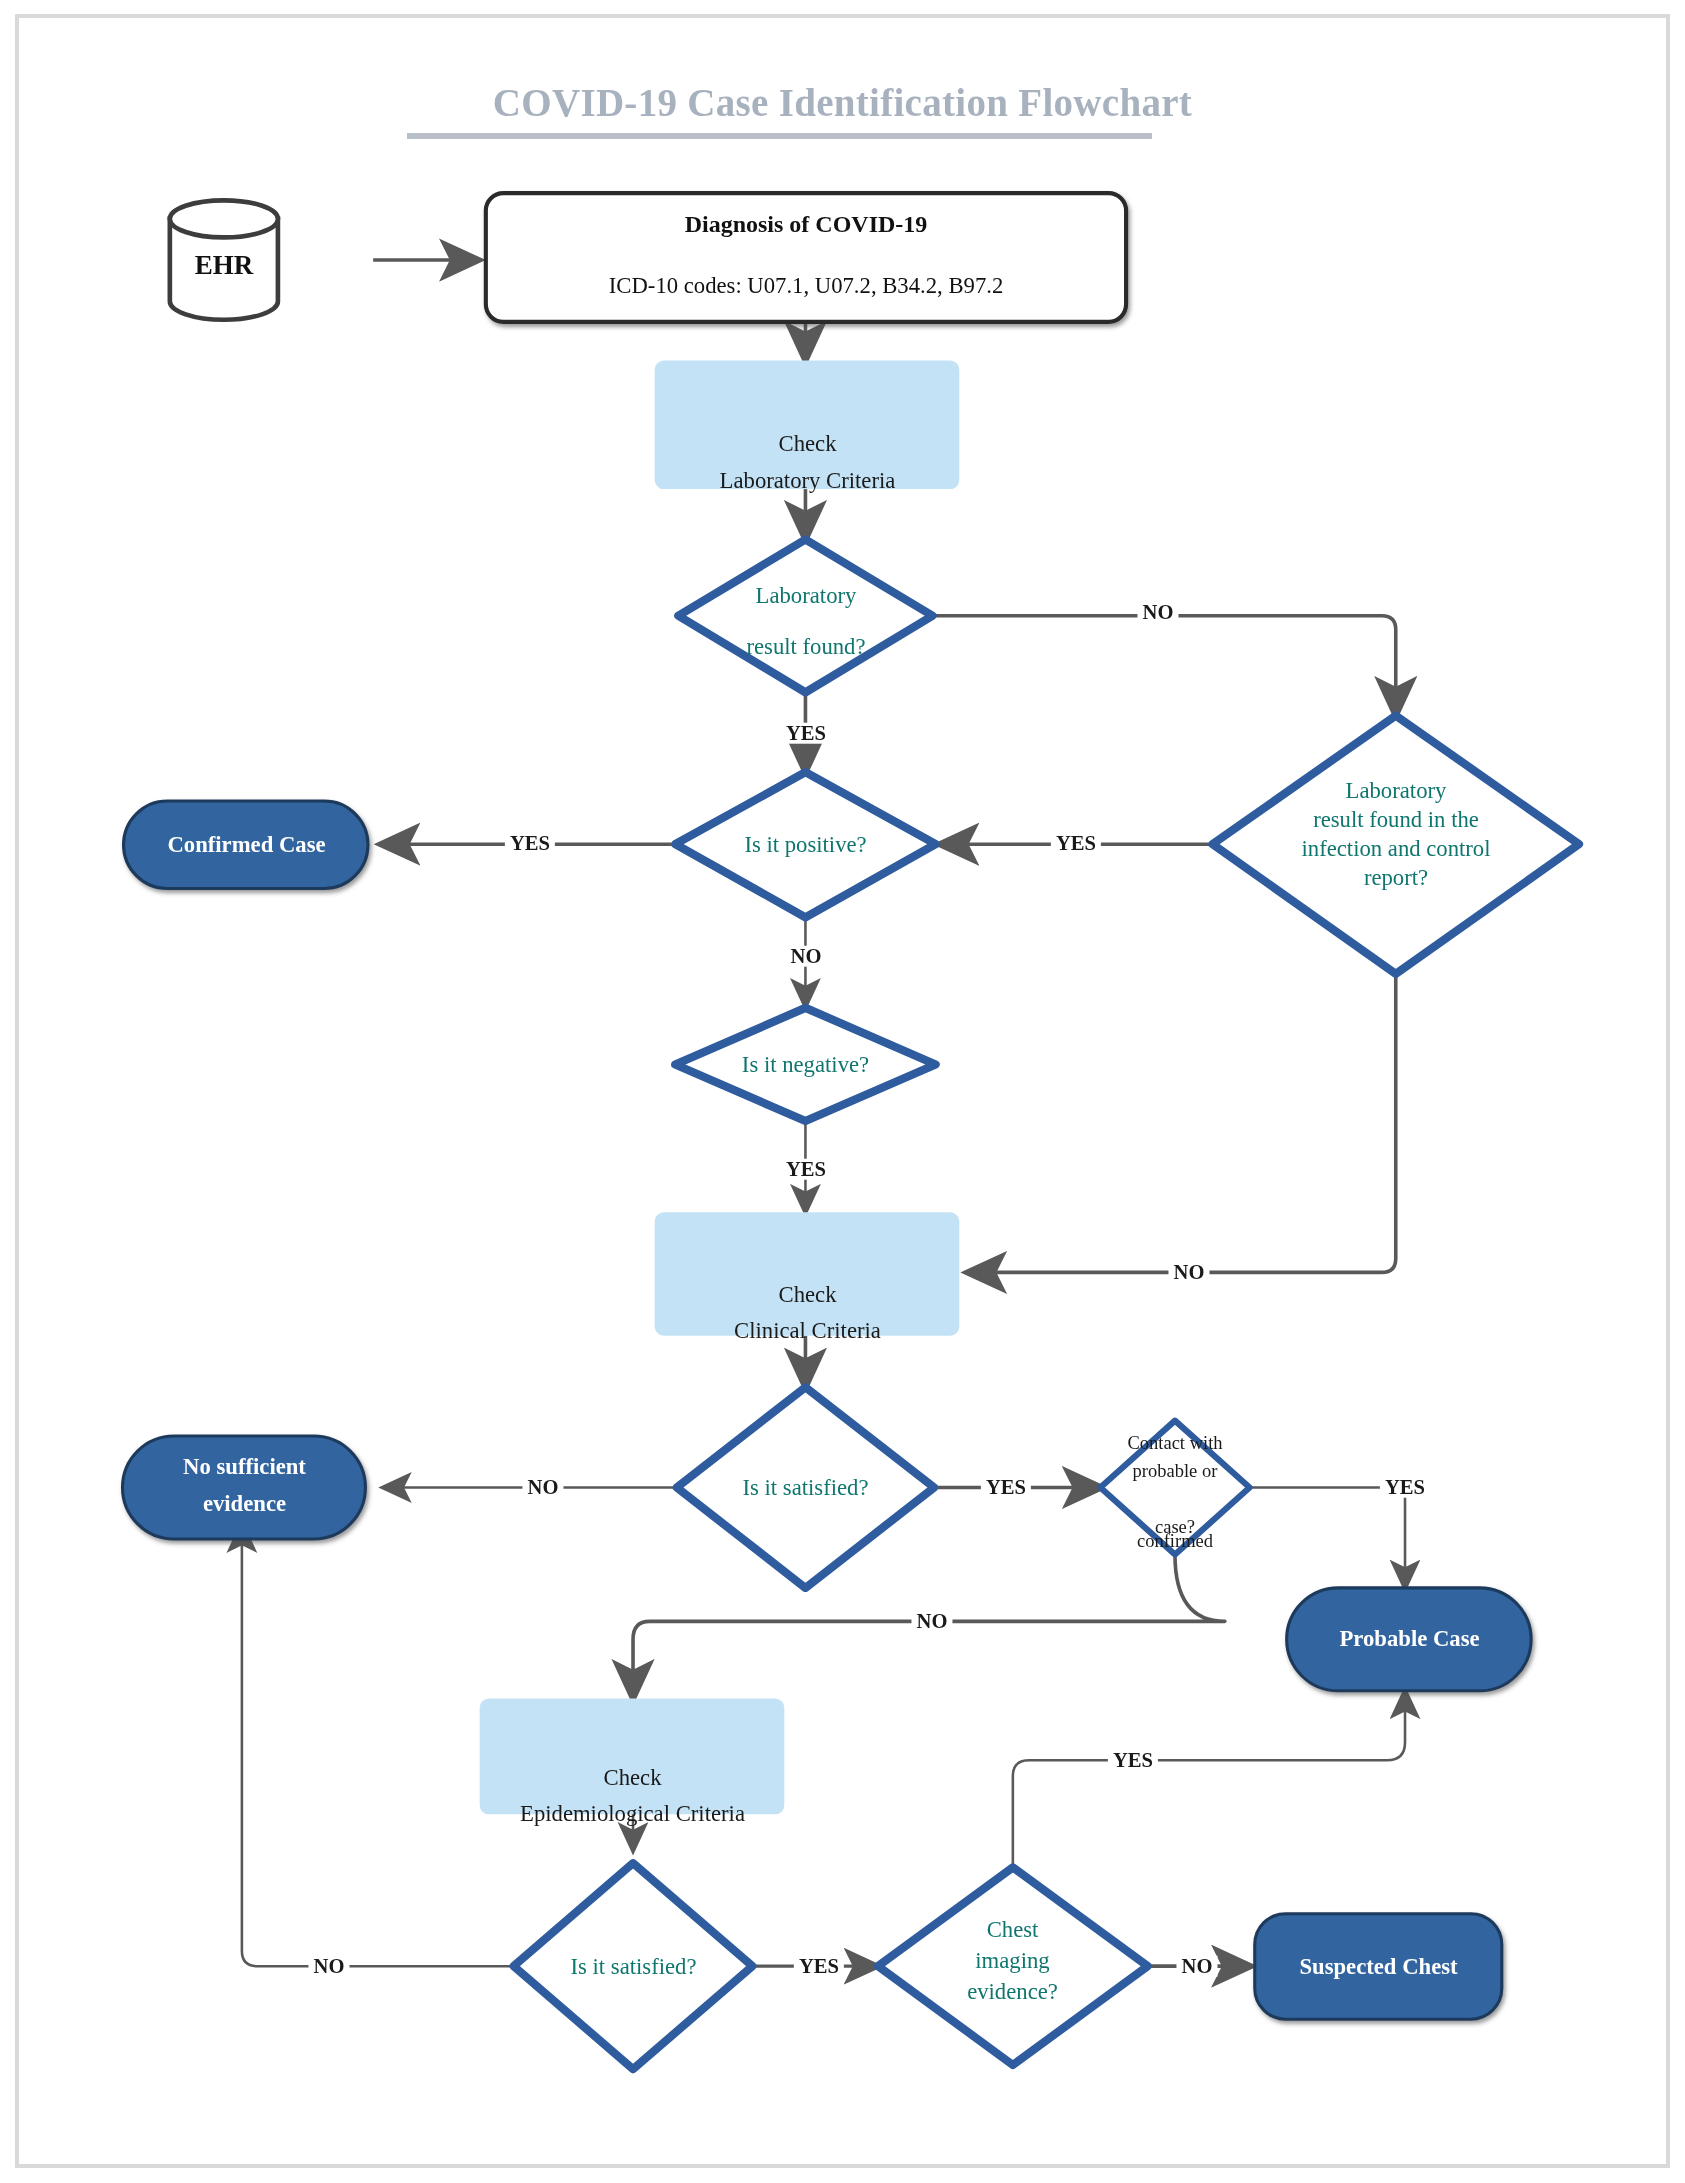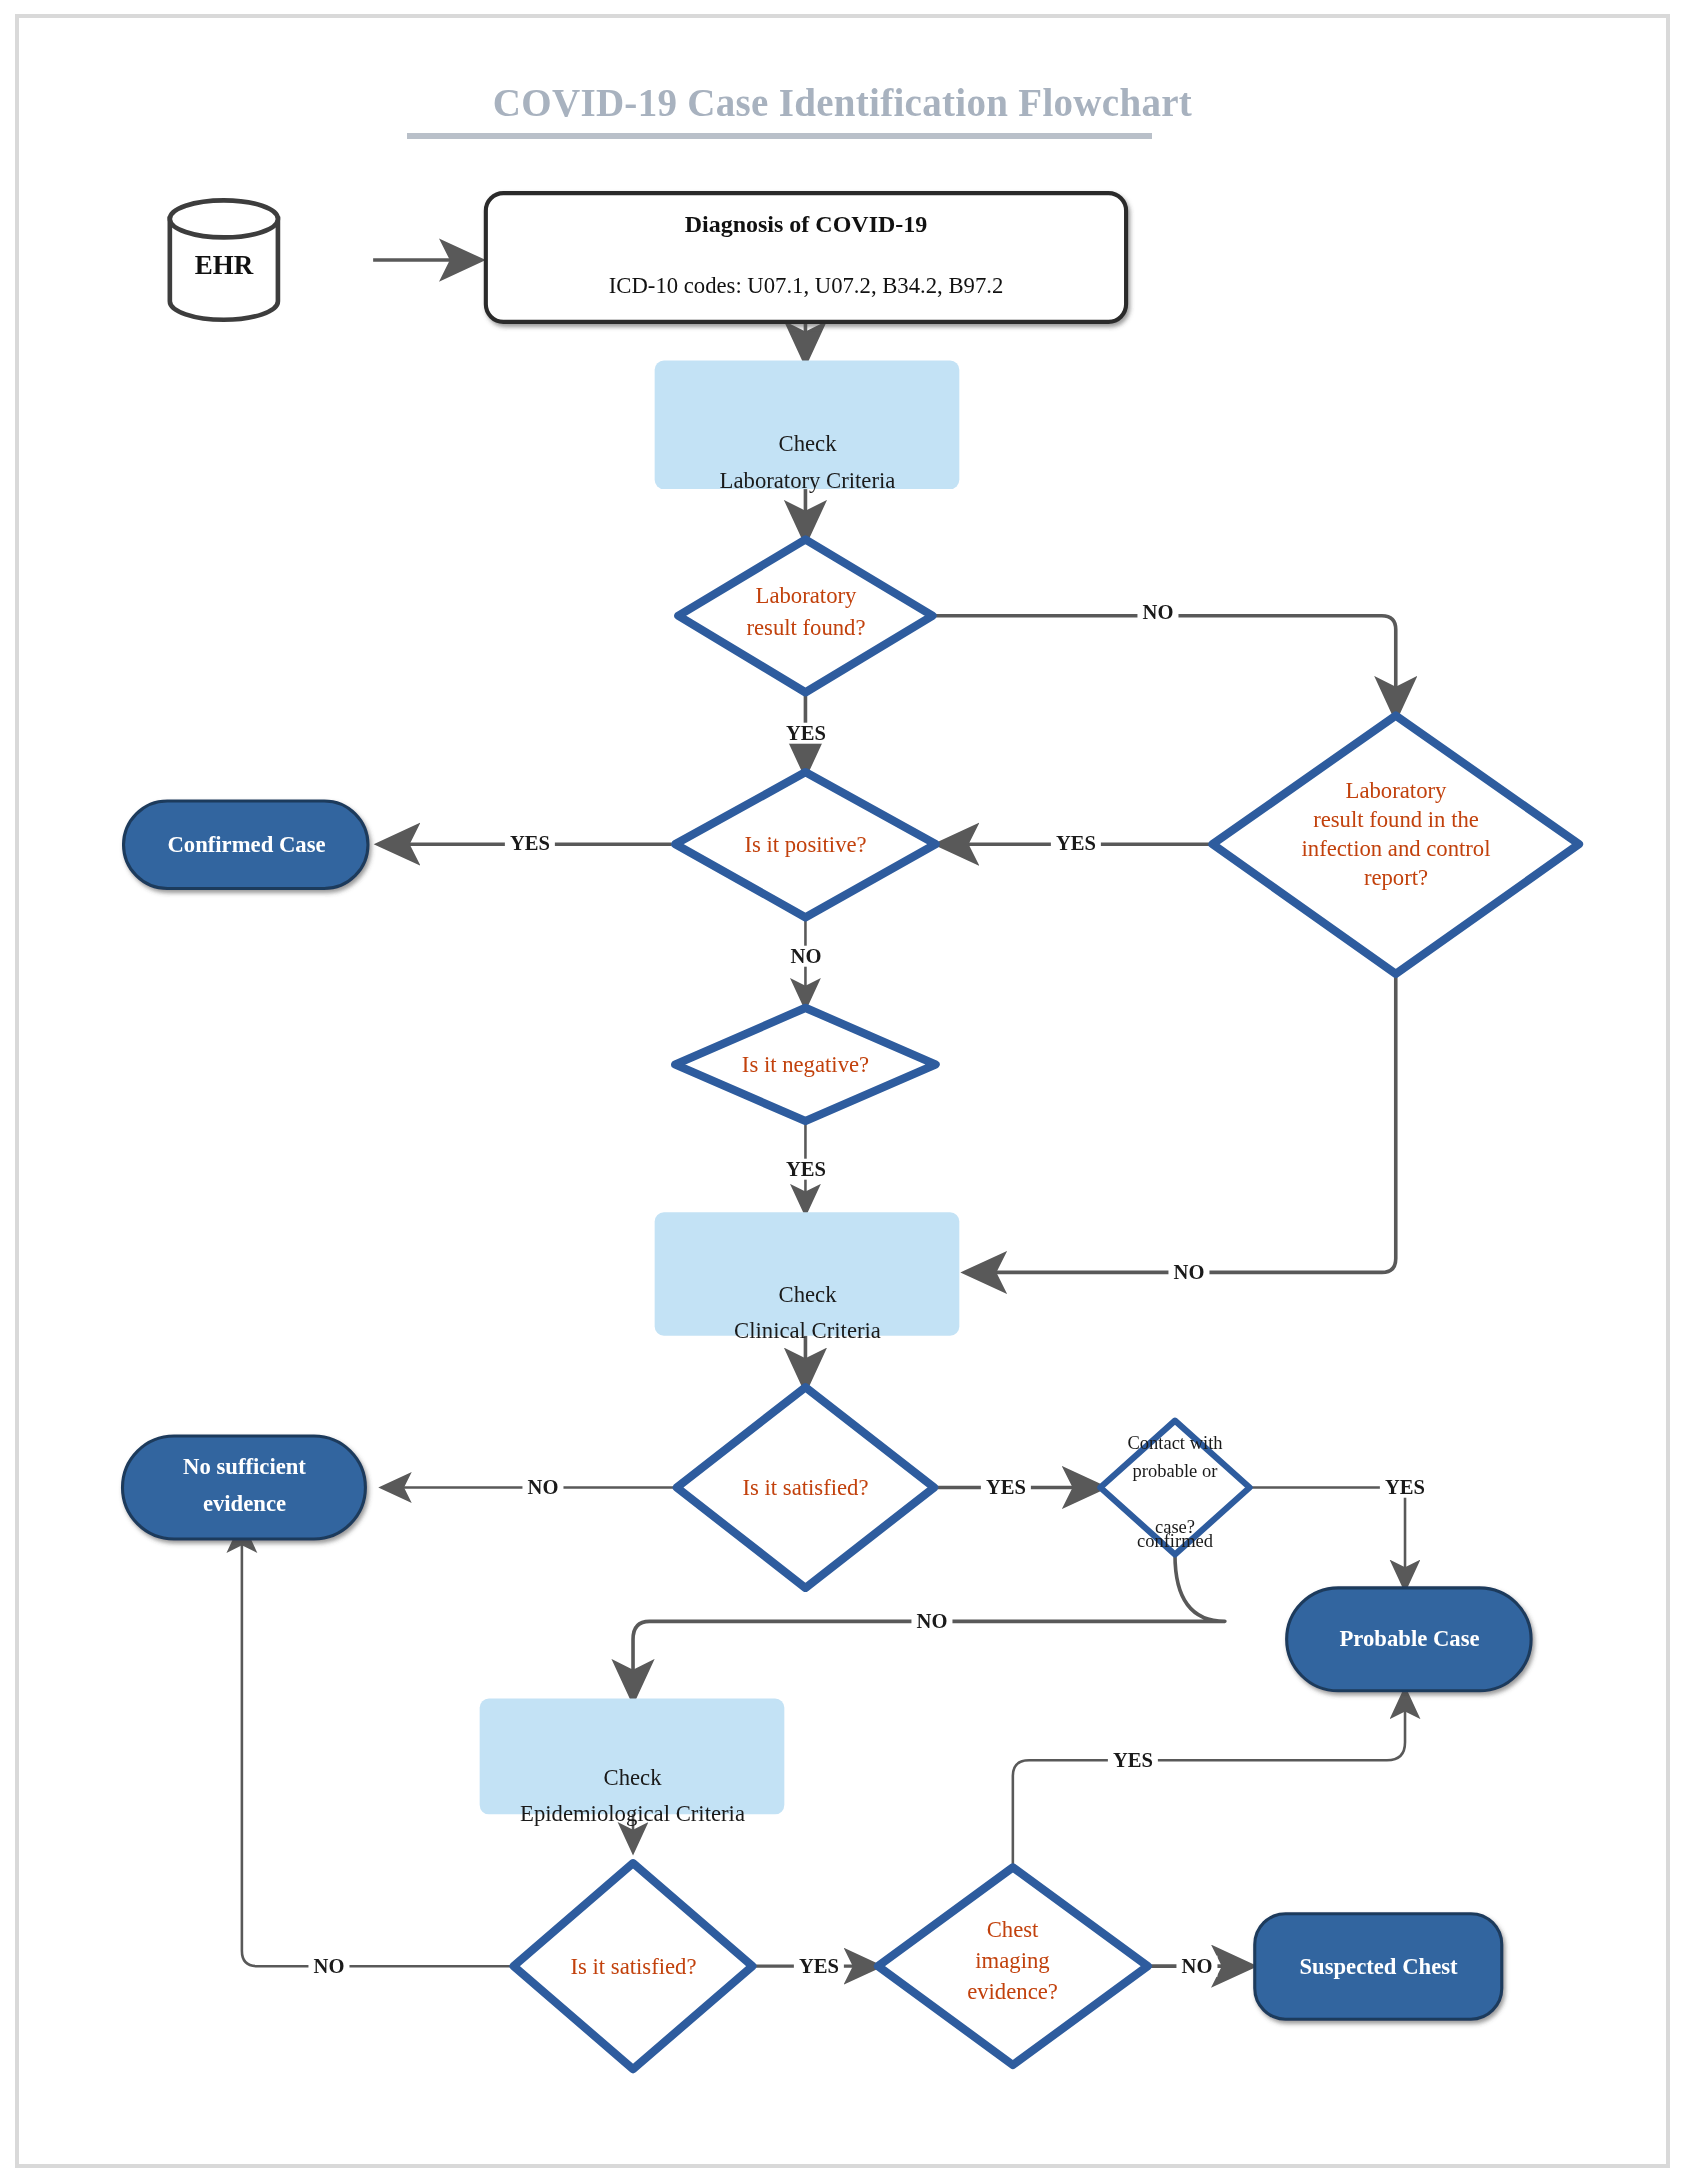--- a/index.html
+++ b/index.html
@@ -44,21 +44,21 @@
   .node-label{
     position:absolute;
     display:flex;align-items:center;justify-content:center;
     text-align:center;
     box-sizing:border-box;
     pointer-events:none;
   }
   .lbl-serif{font-family:"Liberation Serif","DejaVu Serif",serif;}
 
   .proc-text{font-size:22.7px;color:#1a1a1a;line-height:1.32;margin-top:44px;}
-  .dia-text{font-size:22.7px;color:#c2410c;line-height:1.28;}
+  .dia-text{font-size:22.7px;color:#0f766e;line-height:1.28;}
   .dia-text-sm{font-size:18.5px;color:#1a1a1a;line-height:1.3;}
   .term-text{font-size:22.7px;color:#ffffff;font-weight:bold;line-height:1.25;}
   .db-text{font-size:27px;color:#111;font-weight:bold;}
   .box-title{font-size:24px;font-weight:bold;color:#111;}
   .box-sub{font-size:22.7px;color:#111;}
 
   .edge-label{
     position:absolute;
     font-family:"Liberation Serif","DejaVu Serif",serif;
     font-size:20.6px;font-weight:bold;color:#1a1a1a;
@@ -177,21 +177,21 @@
 
   <div class="node-label lbl-serif db-text" style="left:170px;top:234px;width:108px;height:62px;">EHR</div>
 
   <div class="node-label lbl-serif box-title" style="left:486px;top:206px;width:640px;height:36px;">Diagnosis of COVID-19</div>
   <div class="node-label lbl-serif box-sub" style="left:486px;top:268px;width:640px;height:36px;">ICD-10 codes: U07.1, U07.2, B34.2, B97.2</div>
 
   <div class="node-label lbl-serif proc-text" style="left:655px;top:384px;width:305px;height:31px;">Check</div>
   <div class="node-label lbl-serif proc-text" style="left:655px;top:421px;width:305px;height:31px;">Laboratory Criteria</div>
 
   <div class="node-label lbl-serif dia-text" style="left:685px;top:581px;width:242px;height:29px;">Laboratory</div>
-  <div class="node-label lbl-serif dia-text" style="left:685px;top:613px;width:242px;height:29px;">result found?</div>
+  <div class="node-label lbl-serif dia-text" style="left:685px;top:632px;width:242px;height:29px;">result found?</div>
 
   <div class="node-label lbl-serif dia-text" style="left:1252px;top:777px;width:288px;height:27px;">Laboratory</div>
   <div class="node-label lbl-serif dia-text" style="left:1252px;top:806px;width:288px;height:27px;">result found in the</div>
   <div class="node-label lbl-serif dia-text" style="left:1252px;top:835px;width:288px;height:27px;">infection and control</div>
   <div class="node-label lbl-serif dia-text" style="left:1252px;top:864px;width:288px;height:27px;">report?</div>
 
   <div class="node-label lbl-serif dia-text" style="left:695px;top:829px;width:221px;height:31px;">Is it positive?</div>
 
   <div class="node-label lbl-serif dia-text" style="left:695px;top:1049px;width:221px;height:31px;">Is it negative?</div>
 

